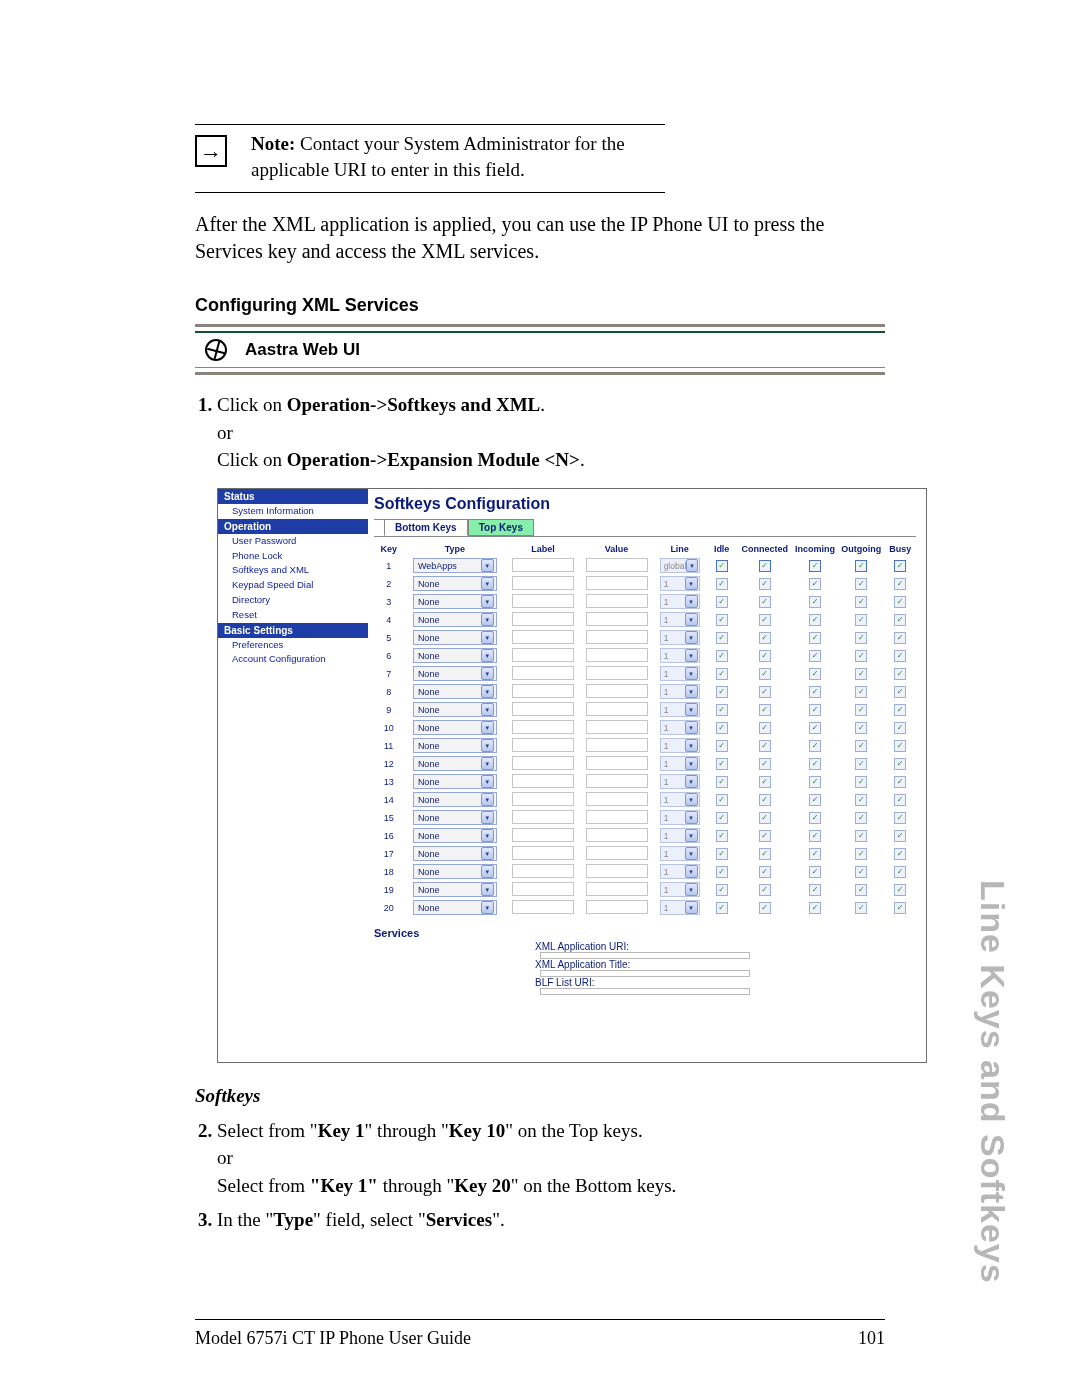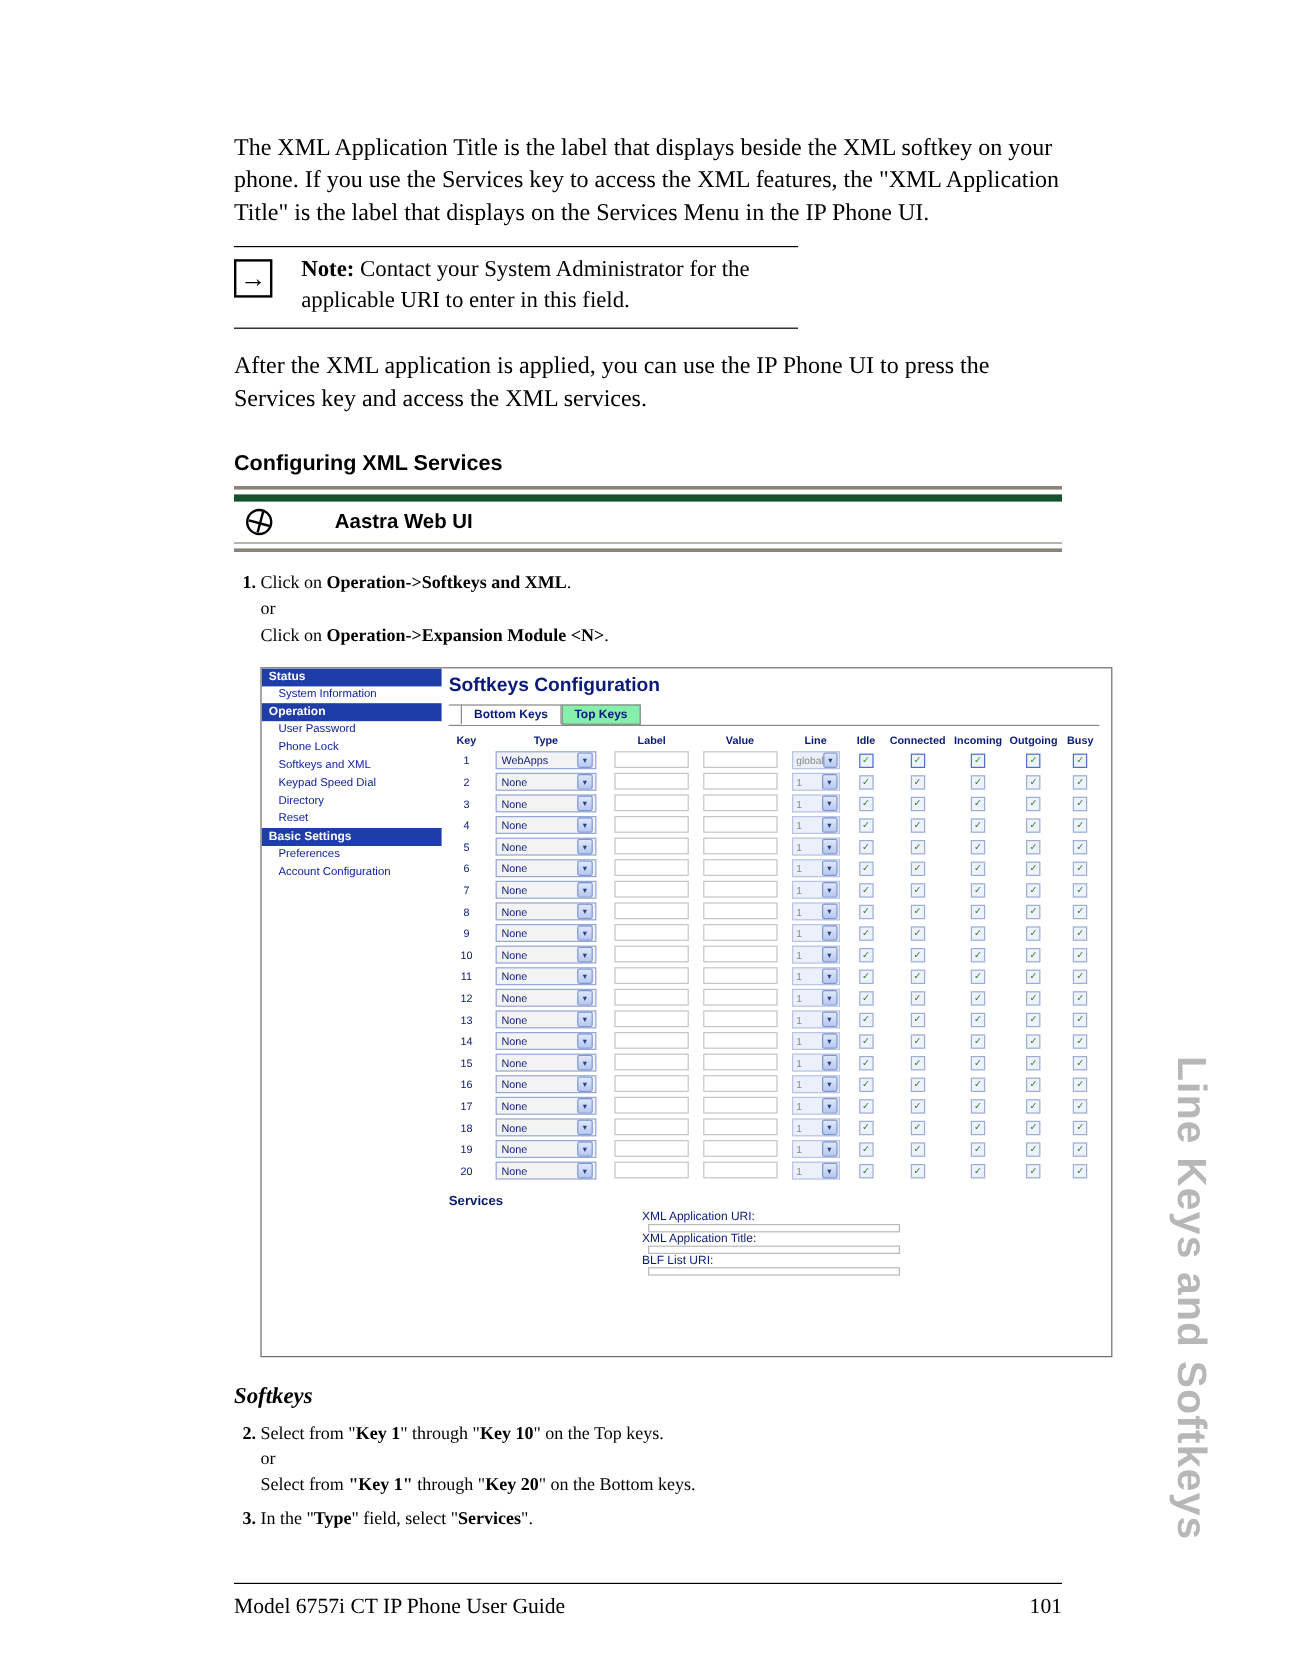--- a/index.html
+++ b/index.html
@@ -57,26 +57,25 @@
     font-size: 18px;
     margin: 30px 0 8px 0;
   }
   .web-ui-bar {
     border-top: 3px solid #8a847a;
     border-bottom: 3px solid #8a847a;
     padding: 4px 0;
     margin: 6px 0 16px 0;
   }
   .web-ui-mid {
-    border-top: 6px solid #14532d;
+    border-top: 2px solid #14532d;
     border-bottom: 1px solid #8a847a;
     padding: 6px 10px;
     display: flex;
     align-items: center;
-    gap: 34px;
   }
   .globe-icon {
     width: 22px;
     height: 22px;
     border: 2px solid #000;
     border-radius: 50%;
     position: relative;
     margin-right: 18px;
     flex-shrink: 0;
   }
@@ -96,21 +95,21 @@
     transform: rotate(15deg);
   }
   .web-ui-label {
     font-family: Arial, Helvetica, sans-serif;
     font-weight: bold;
     font-size: 17px;
   }
   .ol {
     margin: 0 0 0 0;
     padding-left: 22px;
-    font-size: 15px;
+    font-size: 19px;
   }
   .ol li::marker { font-weight: bold; }
   .ol li { margin-bottom: 6px; line-height: 1.45; }
   .bold { font-weight: bold; }
 
   
   .figure {
     border: 1px solid #6c6c6c;
     width: 710px;
     height: 575px;
@@ -298,21 +297,20 @@
     font-weight: bold;
     color: #b7b7b7;
     letter-spacing: 1px;
   }
 </style>
 </head>
 <body>
 
 <div class="page">
 
-  <p class="para">The XML Application Title is the label that displays beside the XML softkey on your phone. If you use the Services key to access the XML features, the "XML Application Title" is the label that displays on the Services Menu in the IP Phone UI.</p>
 
   <div class="note-block">
     <div class="note-inner">
       <div class="note-icon">→</div>
       <div class="note-text">
         <span class="bold">Note:</span><span> Contact your System Administrator for the applicable URI to enter in this field.</span>
       </div>
     </div>
   </div>
 

